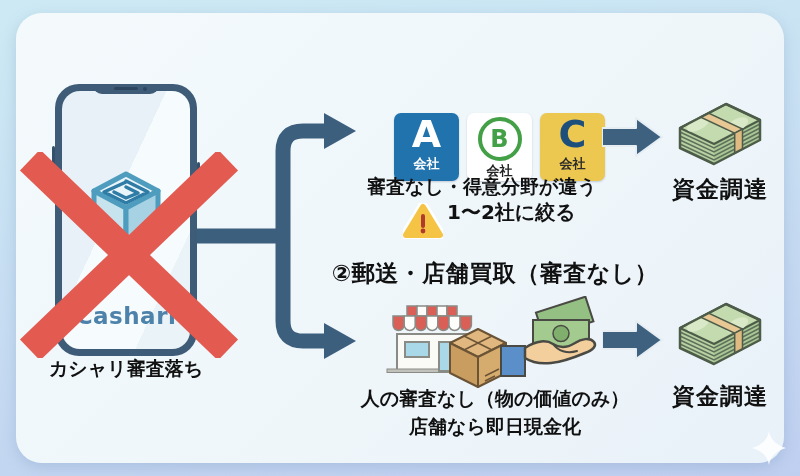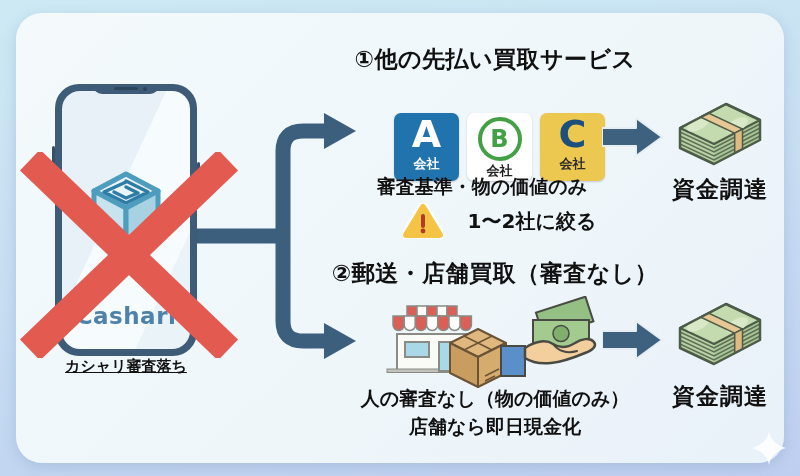--- a/index.html
+++ b/index.html
@@ -13,21 +13,21 @@
   .card{
     left:16px;top:13px;width:768px;height:450px;
     background:linear-gradient(135deg,#f4fafc 0%,#eef6fa 60%,#e9f1f9 100%);
     border-radius:26px;
     box-shadow:0 4px 14px rgba(100,130,170,.25);
   }
   .txt{color:#111;font-weight:700;line-height:1.15;text-align:center;}
   .sec-title{font-size:23px;letter-spacing:.5px;}
   .desc{font-size:19px;}
   .result-label{font-size:23px;letter-spacing:1px;}
-  .caption{font-size:15px;text-decoration:underline;}
+  .caption{font-size:19px;}
   
   .phone{
     left:55px;top:84px;width:142px;height:272px;
     background:#3e5c77;border-radius:24px;
   }
   .phone-screen{
     position:absolute;left:7px;top:7px;right:7px;bottom:7px;
     border-radius:18px;overflow:hidden;
     background:linear-gradient(115deg,#e7f1f7 0%,#e7f1f7 42%,#f6fbfd 42%,#f6fbfd 78%,#eaf3f8 78%);
   }
@@ -103,21 +103,20 @@
 
   <div class="abs txt caption" style="left:10px;top:345px;width:200px;">カシャリ審査落ち</div>
 
   <svg class="abs" style="left:181px;top:92px;" width="165" height="262" viewBox="0 0 165 262">
     <rect x="0" y="123.5" width="90" height="15" fill="#3d5f7e"></rect>
     <path d="M128 26 H106 Q86 26 86 46 V216 Q86 236 106 236 H128" fill="none" stroke="#3d5f7e" stroke-width="15"></path>
     <polygon points="127,8 127,44 159,26" fill="#3d5f7e"></polygon>
     <polygon points="127,218 127,254 159,236" fill="#3d5f7e"></polygon>
   </svg>
 
-  <div class="abs txt sec-title" style="left:329px;top:33px;width:300px;">①他の先払い買取サービス</div>
 
   <div class="abs tile tile-a">
     <div class="letter">A</div>
     <div class="co">会社</div>
   </div>
   <div class="abs tile tile-b">
     <div class="b-circle">B</div>
     <div class="co">会社</div>
   </div>
   <div class="abs tile tile-c">
@@ -138,29 +137,29 @@
     <path d="M6,46 L40,62 L86,38" fill="none" stroke="#5f6f5a" stroke-width="1.5"></path>
     <path d="M6,30 L52,6 L86,22 L40,46 Z" fill="#c3dbae" stroke="#4d5c49" stroke-width="2" stroke-linejoin="round"></path>
     <ellipse cx="24" cy="26" rx="12" ry="6" fill="#d9e8c6" transform="rotate(-27 24 26)"></ellipse>
     <ellipse cx="63" cy="27" rx="12" ry="6" fill="#d9e8c6" transform="rotate(-27 63 27)"></ellipse>
     <path d="M26.7,19.2 L34.5,15.1 L68.5,31.1 L60.7,35.2 Z" fill="#e7c794" stroke="#4d5c49" stroke-width="1.5"></path>
     <path d="M60.7,35.2 L68.5,31.1 L68.5,51.1 L60.7,55.2 Z" fill="#dfba82" stroke="#4d5c49" stroke-width="1.5"></path>
     <path d="M6,30 L52,6 L86,22 L86,42 L40,66 L6,50 Z" fill="none" stroke="#4d5c49" stroke-width="2.5" stroke-linejoin="round"></path>
   </svg>
   <div class="abs txt result-label" style="left:648px;top:163px;width:112px;">資金調達</div>
 
-  <div class="abs txt desc" style="left:321px;top:163px;width:290px;">審査基準・物の価値のみ</div>
+  <div class="abs txt desc" style="left:321px;top:163px;width:290px;">審査なし・得意分野が違う</div>
 
   <svg class="abs" style="left:387px;top:190px;" width="40" height="36" viewBox="0 0 40 36">
     <polygon points="20,4 37,32 3,32" fill="none" stroke="#ffffff" stroke-width="11" stroke-linejoin="round"></polygon>
     <polygon points="20,4 37,32 3,32" fill="#f6c445" stroke="#f6c445" stroke-width="6" stroke-linejoin="round"></polygon>
     <line x1="20" y1="13" x2="20" y2="23" stroke="#b03a2e" stroke-width="4" stroke-linecap="round"></line>
     <circle cx="20" cy="28" r="2.4" fill="#b03a2e"></circle>
   </svg>
-  <div class="abs txt warn-row-text" style="left:431px;top:197px;width:170px;text-align:center;">1〜2社に絞る</div>
+  <div class="abs txt warn-row-text" style="left:431px;top:188px;width:170px;text-align:left;">1〜2社に絞る</div>
 
   <div class="abs txt sec-title" style="left:314px;top:247px;width:330px;text-align:center;">②郵送・店舗買取（審査なし）</div>
 
   <svg class="abs" style="left:367px;top:285px;" width="100" height="80" viewBox="0 0 100 80">
     <rect x="14" y="36" width="70" height="37" fill="#fafaf7" stroke="#8b8b86" stroke-width="2"></rect>
     <rect x="4" y="71" width="92" height="3.5" fill="#c2c2bd" stroke="#8b8b86" stroke-width="1"></rect>
     <g stroke="#8b8b86" stroke-width="1.5">
       <rect x="24" y="8" width="10" height="10" fill="#d95f57"></rect>
       <rect x="34" y="8" width="10" height="10" fill="#fdfdfb"></rect>
       <rect x="44" y="8" width="10" height="10" fill="#d95f57"></rect>

